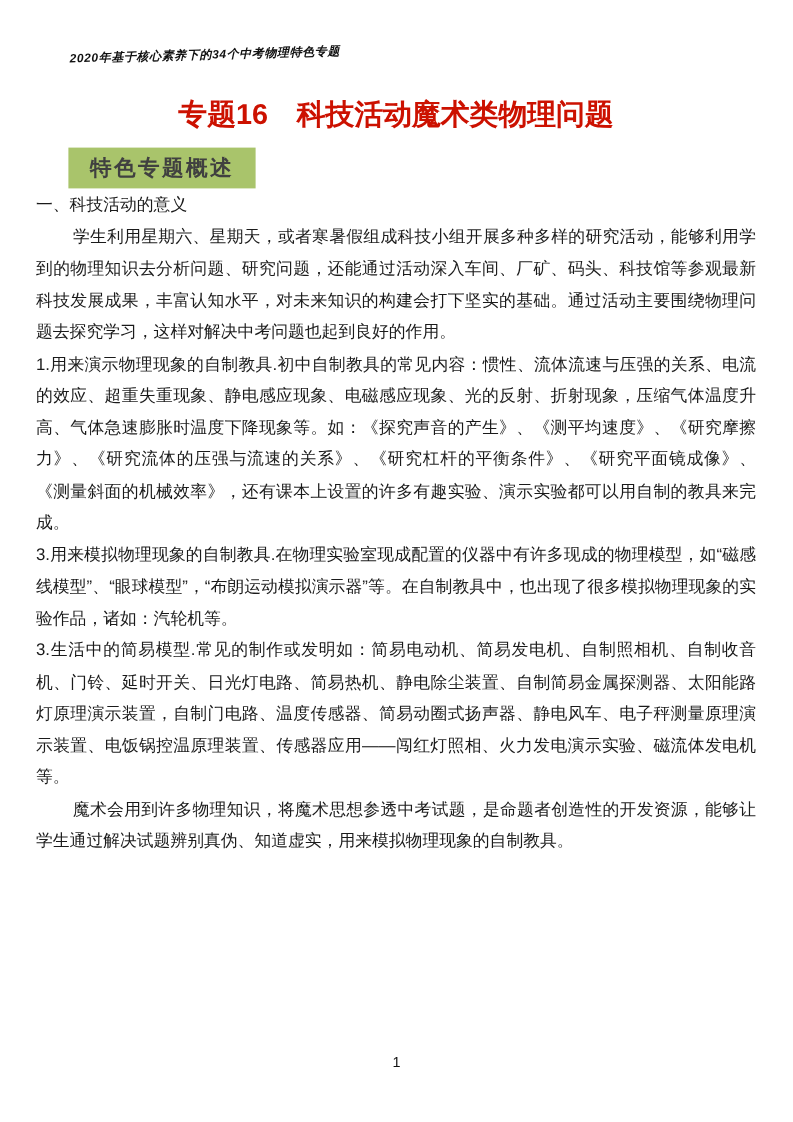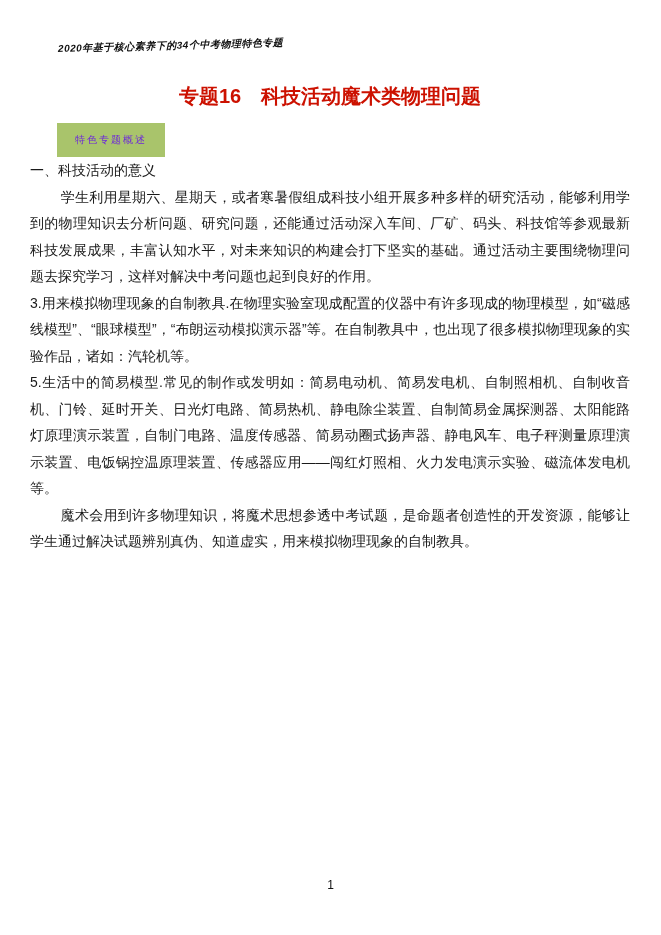--- a/index.html
+++ b/index.html
@@ -21,32 +21,32 @@
     letter-spacing:.5px;
     transform:rotate(-1.6deg);
     transform-origin:0 50%;
     margin-left:28px;
     color:#111;
     white-space:nowrap;
   }
   .doc-title{
     margin:27px 0 0 0;
     text-align:center;
-    font-size:20px;
+    font-size:24px;
     line-height:26px;
     font-weight:bold;
     color:var(--title-red,#cc1100);
     white-space:pre;
   }
   .badge{
     display:inline-block;
     background:var(--badge-green,#a9c46b);
-    color:#6d28d9;
-    font-size:10px;
-    font-weight:normal;
+    color:#404040;
+    font-size:18px;
+    font-weight:bold;
     letter-spacing:2px;
     padding:8px 18px;
     line-height:18px;
   }
   .badge-overview{margin:14px 0 0 27px;}
   .badge-examples{margin:12px 0 0 31px;}
   .content{
     font-size:14px;
     line-height:26.5px;
     text-align:justify;
@@ -72,21 +72,22 @@
 
   <div class="header-note">2020年基于核心素养下的34个中考物理特色专题</div>
 
   <h1 class="doc-title">专题16　科技活动魔术类物理问题</h1>
 
   <div class="badge badge-overview">特色专题概述</div>
 
   <div class="content">
     <p class="heading">一、科技活动的意义</p>
     <p class="indent">学生利用星期六、星期天，或者寒暑假组成科技小组开展多种多样的研究活动，能够利用学到的物理知识去分析问题、研究问题，还能通过活动深入车间、厂矿、码头、科技馆等参观最新科技发展成果，丰富认知水平，对未来知识的构建会打下坚实的基础。通过活动主要围绕物理问题去探究学习，这样对解决中考问题也起到良好的作用。</p>
+    <p class="body">1.用来演示物理现象的自制教具.初中自制教具的常见内容：惯性、流体流速与压强的关系、电流的效应、超重失重现象、静电感应现象、电磁感应现象、光的反射、折射现象，压缩气体温度升高、气体急速膨胀时温度下降现象等。如：《探究声音的产生》、《测平均速度》、《研究摩擦力》、《研究流体的压强与流速的关系》、《研究杠杆的平衡条件》、《研究平面镜成像》、《测量斜面的机械效率》，还有课本上设置的许多有趣实验、演示实验都可以用自制的教具来完成。</p>
     <p class="body">3.用来模拟物理现象的自制教具.在物理实验室现成配置的仪器中有许多现成的物理模型，如“磁感线模型”、“眼球模型”，“布朗运动模拟演示器”等。在自制教具中，也出现了很多模拟物理现象的实验作品，诸如：汽轮机等。</p>
-    <p class="body">5.生活中的简易模型.常见的制作或发明如：简易电动机、简易发电机、自制照相机、自制收音机、门铃、延时开关、日光灯电路、简易热机、静电除尘装置、自制简易金属探测器、太阳能路灯原理演示装置，自制门电路、温度传感器、简易动圈式扬声器、静电风车、电子秤测量原理演示装置、电饭锅控温原理装置、传感器应用——闯红灯照相、火力发电演示实验、磁流体发电机等。</p>
+    <p class="body">3.生活中的简易模型.常见的制作或发明如：简易电动机、简易发电机、自制照相机、自制收音机、门铃、延时开关、日光灯电路、简易热机、静电除尘装置、自制简易金属探测器、太阳能路灯原理演示装置，自制门电路、温度传感器、简易动圈式扬声器、静电风车、电子秤测量原理演示装置、电饭锅控温原理装置、传感器应用——闯红灯照相、火力发电演示实验、磁流体发电机等。</p>
     <p class="indent">魔术会用到许多物理知识，将魔术思想参透中考试题，是命题者创造性的开发资源，能够让学生通过解决试题辨别真伪、知道虚实，用来模拟物理现象的自制教具。</p>
   </div>
 
 
   <div class="page-number">1</div>
 
 </div>
 
 </body></html>

